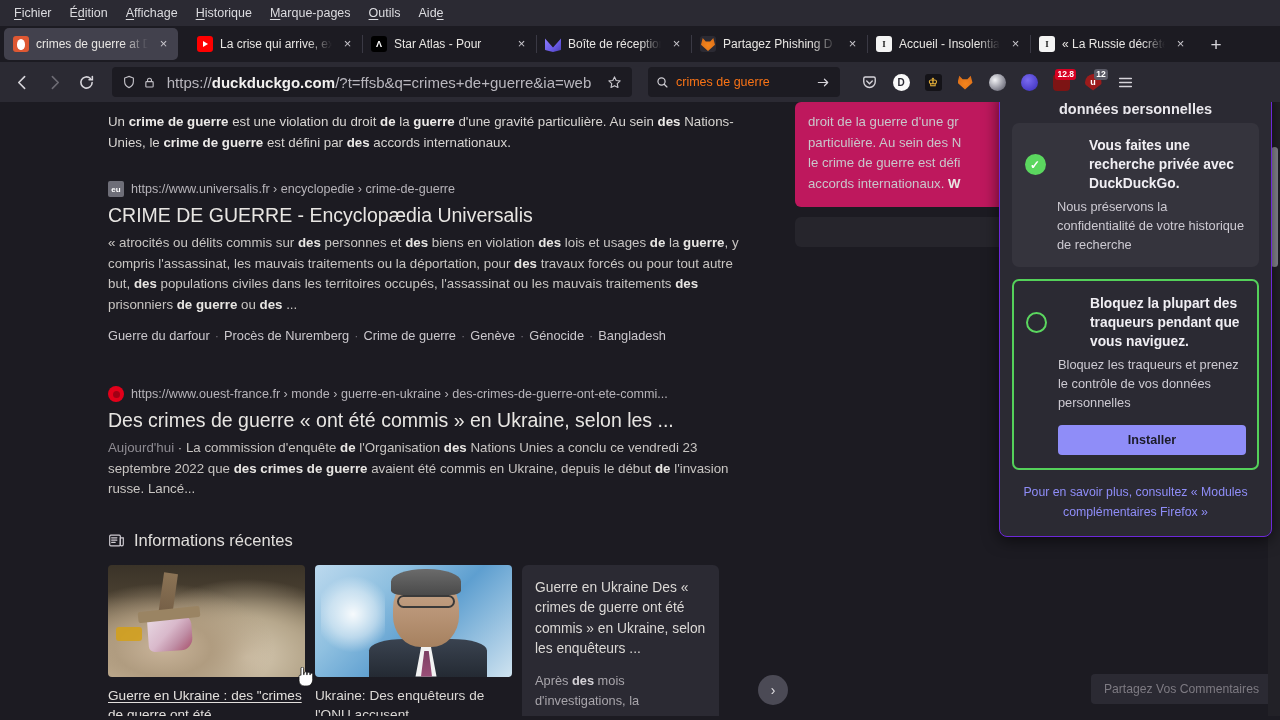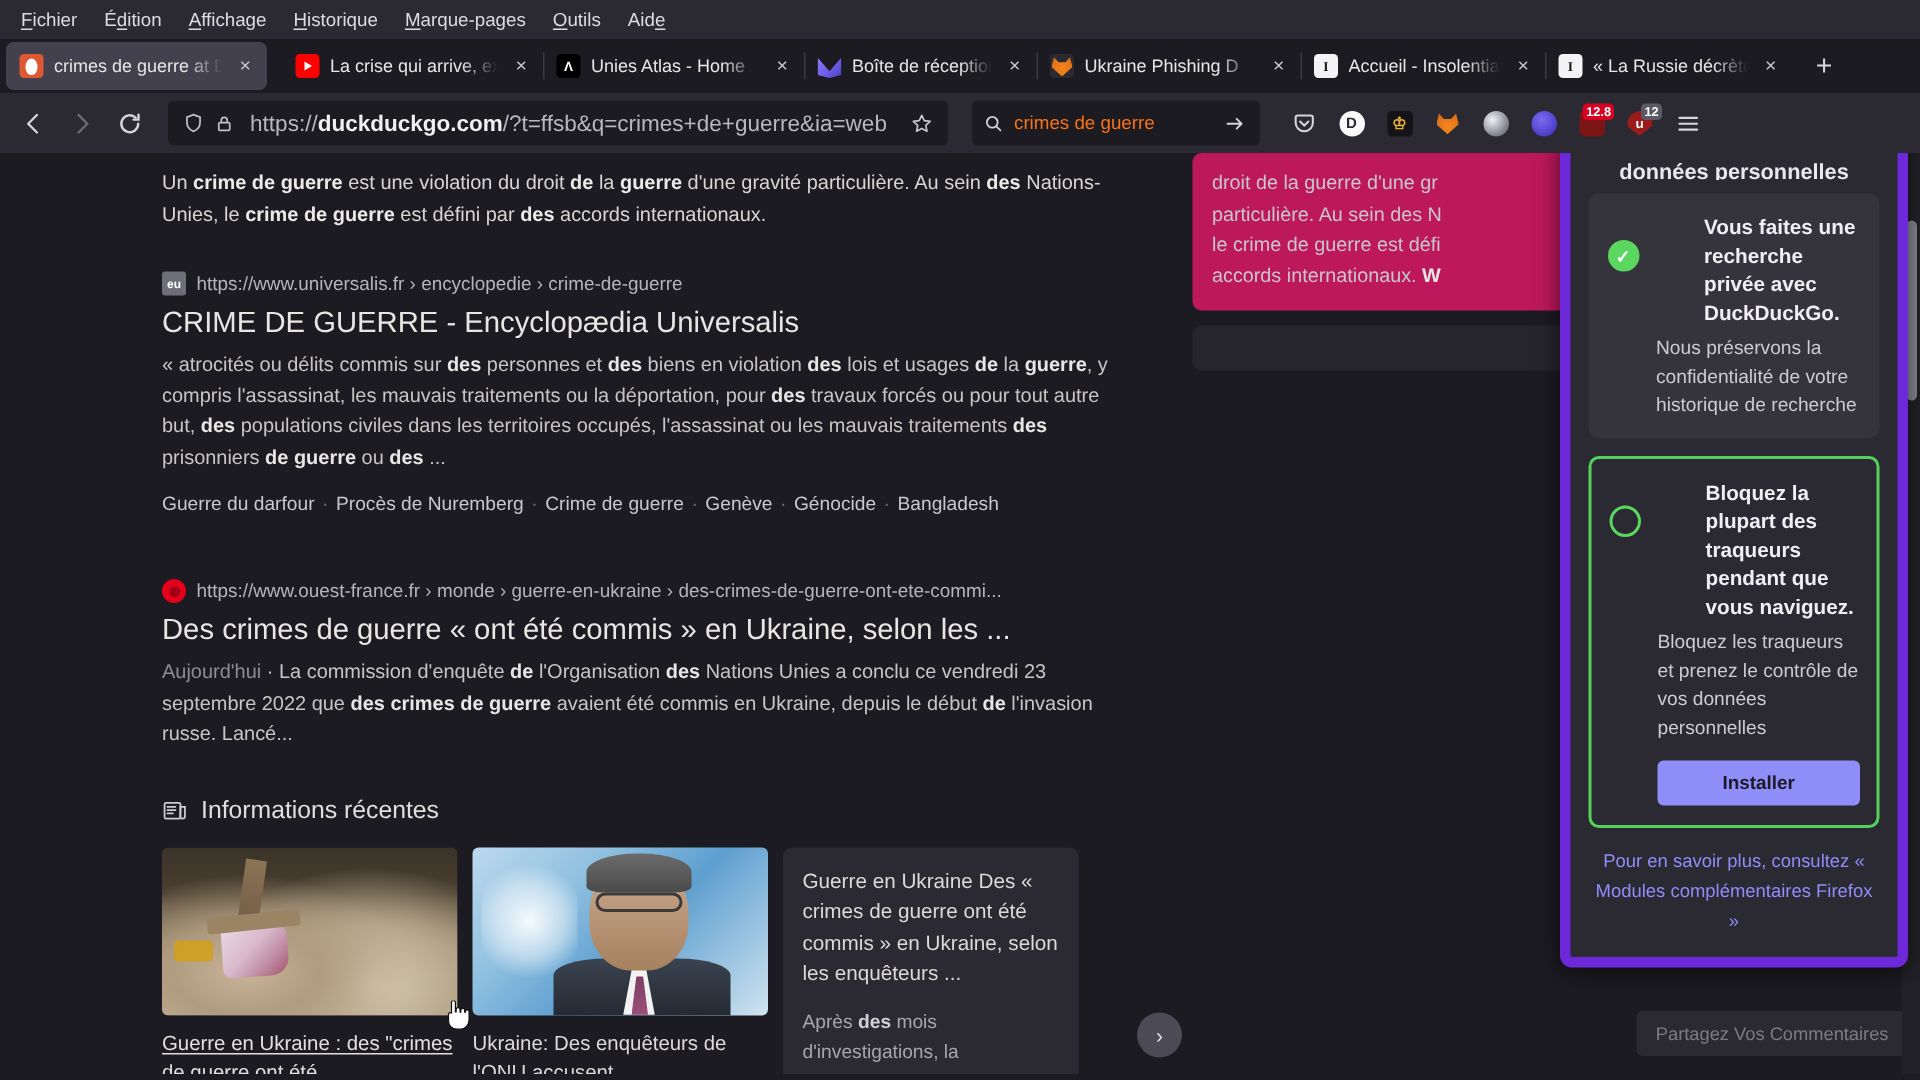--- a/index.html
+++ b/index.html
@@ -259,24 +259,24 @@
   .scrollbar {
     position: absolute; right: 0; top: 0; width: 12px; height: 614px; background: #222127;
   }
   .scroll-thumb {
     position: absolute; left: 3px; top: 45px; width: 7px; height: 120px;
     background: #8b8a94; border-radius: 4px;
   }
 
   
   .doorhanger {
-    position: absolute; right: 8px; top: -12px; width: 232px;
+    position: absolute; right: 8px; top: -12px; width: 273px;
     background: #2b2a33; border-radius: 8px;
     box-shadow: 0 3px 16px rgba(0,0,0,.6); padding: 10px 12px 14px 12px;
-    border: 7px solid #6d28d9;
+    border: 1px solid #6d28d9;
   }
   .dh-cuttext {
     color: #e9e7ec; font-size: 14.5px; font-weight: 700; text-align: center;
     height: 13px; overflow: hidden; margin-bottom: 9px;
   }
   .dh-row {
     display: flex; gap: 11px; align-items: flex-start; background: #35343d;
     border-radius: 7px; padding: 13px 12px;
   }
   .dh-row.highlight {
@@ -333,33 +333,33 @@
   </div>
 
   <div class="tab" style="width:174px;margin-left:10px">
     <span class="favicon fav-yt"></span>
     <span class="tab-title">La crise qui arrive, ex</span>
     <span class="tab-close">×</span>
   </div>
 
   <div class="tab" style="width:174px">
     <span class="favicon fav-star">Λ</span>
-    <span class="tab-title">Unies Atlas - Home</span>
+    <span class="tab-title">Star Atlas - Pour</span>
     <span class="tab-close">×</span>
   </div>
 
   <div class="tab" style="width:155px">
     <span class="favicon fav-thunder"></span>
     <span class="tab-title">Boîte de réception | </span>
     <span class="tab-close">×</span>
   </div>
 
   <div class="tab" style="width:176px">
     <span class="favicon fav-mm"></span>
-    <span class="tab-title">Ukraine Phishing D</span>
+    <span class="tab-title">Partagez Phishing D</span>
     <span class="tab-close">×</span>
   </div>
 
   <div class="tab" style="width:163px">
     <span class="favicon fav-ins">I</span>
     <span class="tab-title">Accueil - Insolentiae</span>
     <span class="tab-close">×</span>
   </div>
 
   <div class="tab nosep" style="width:165px">

